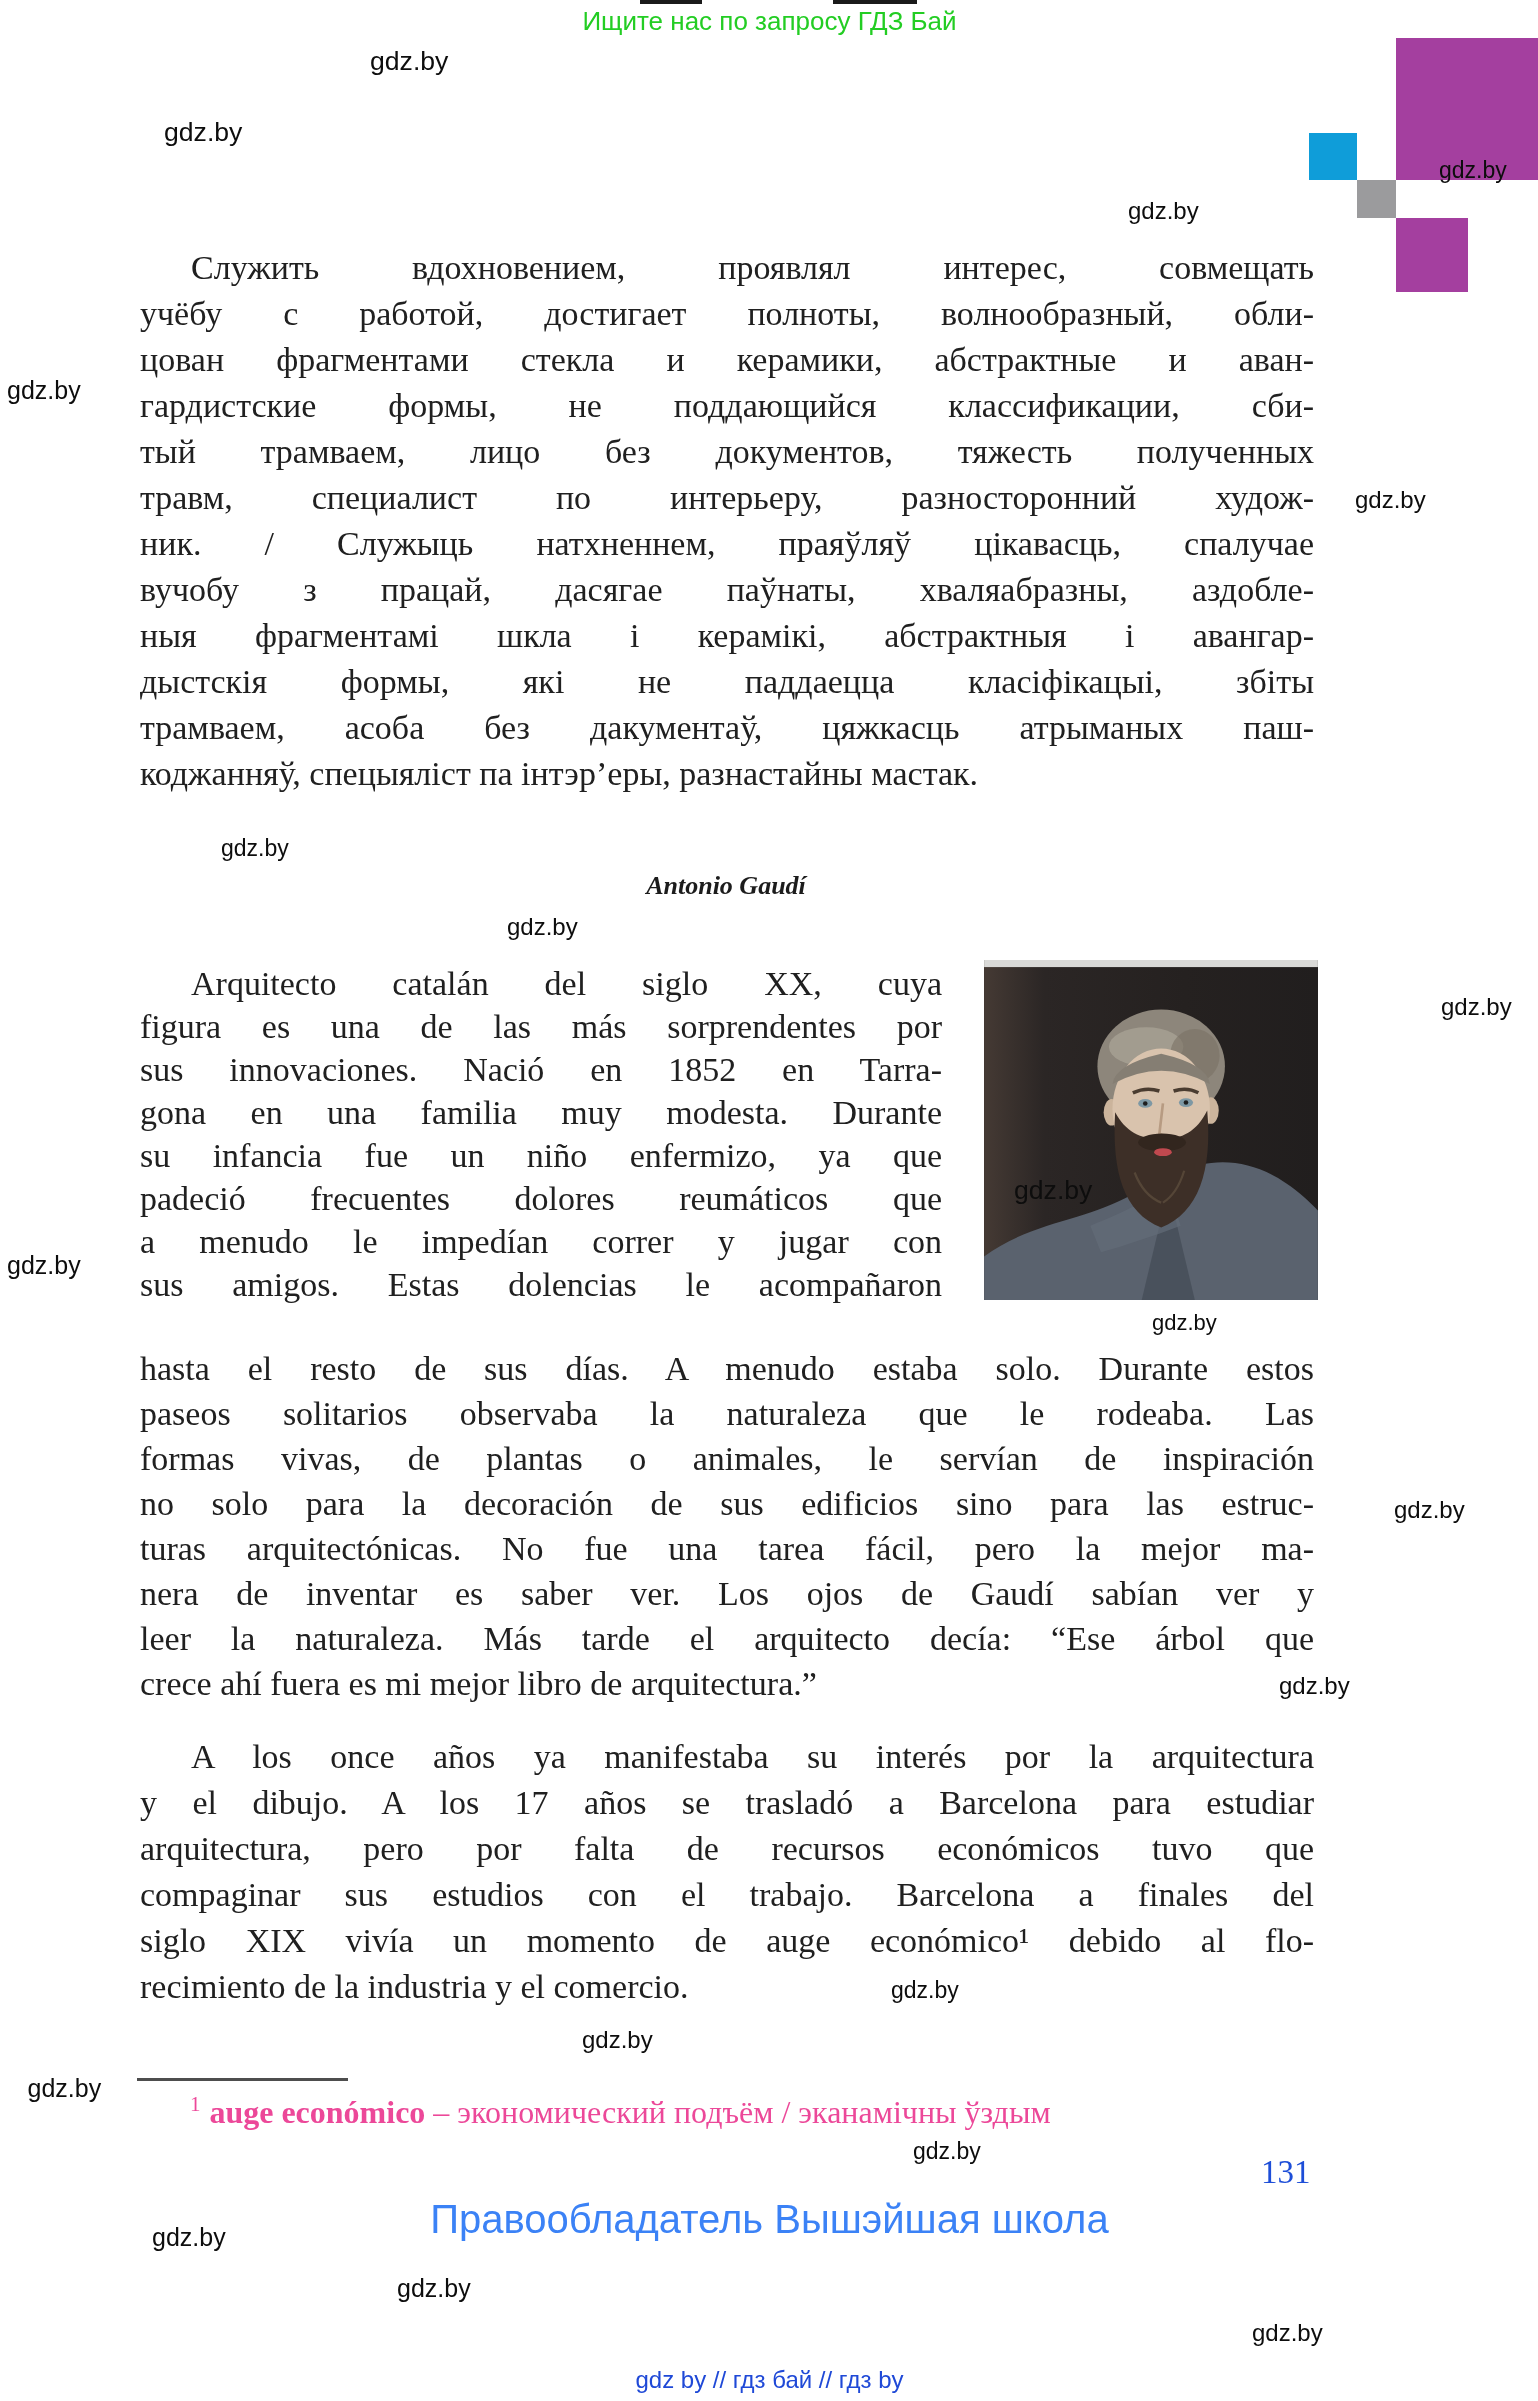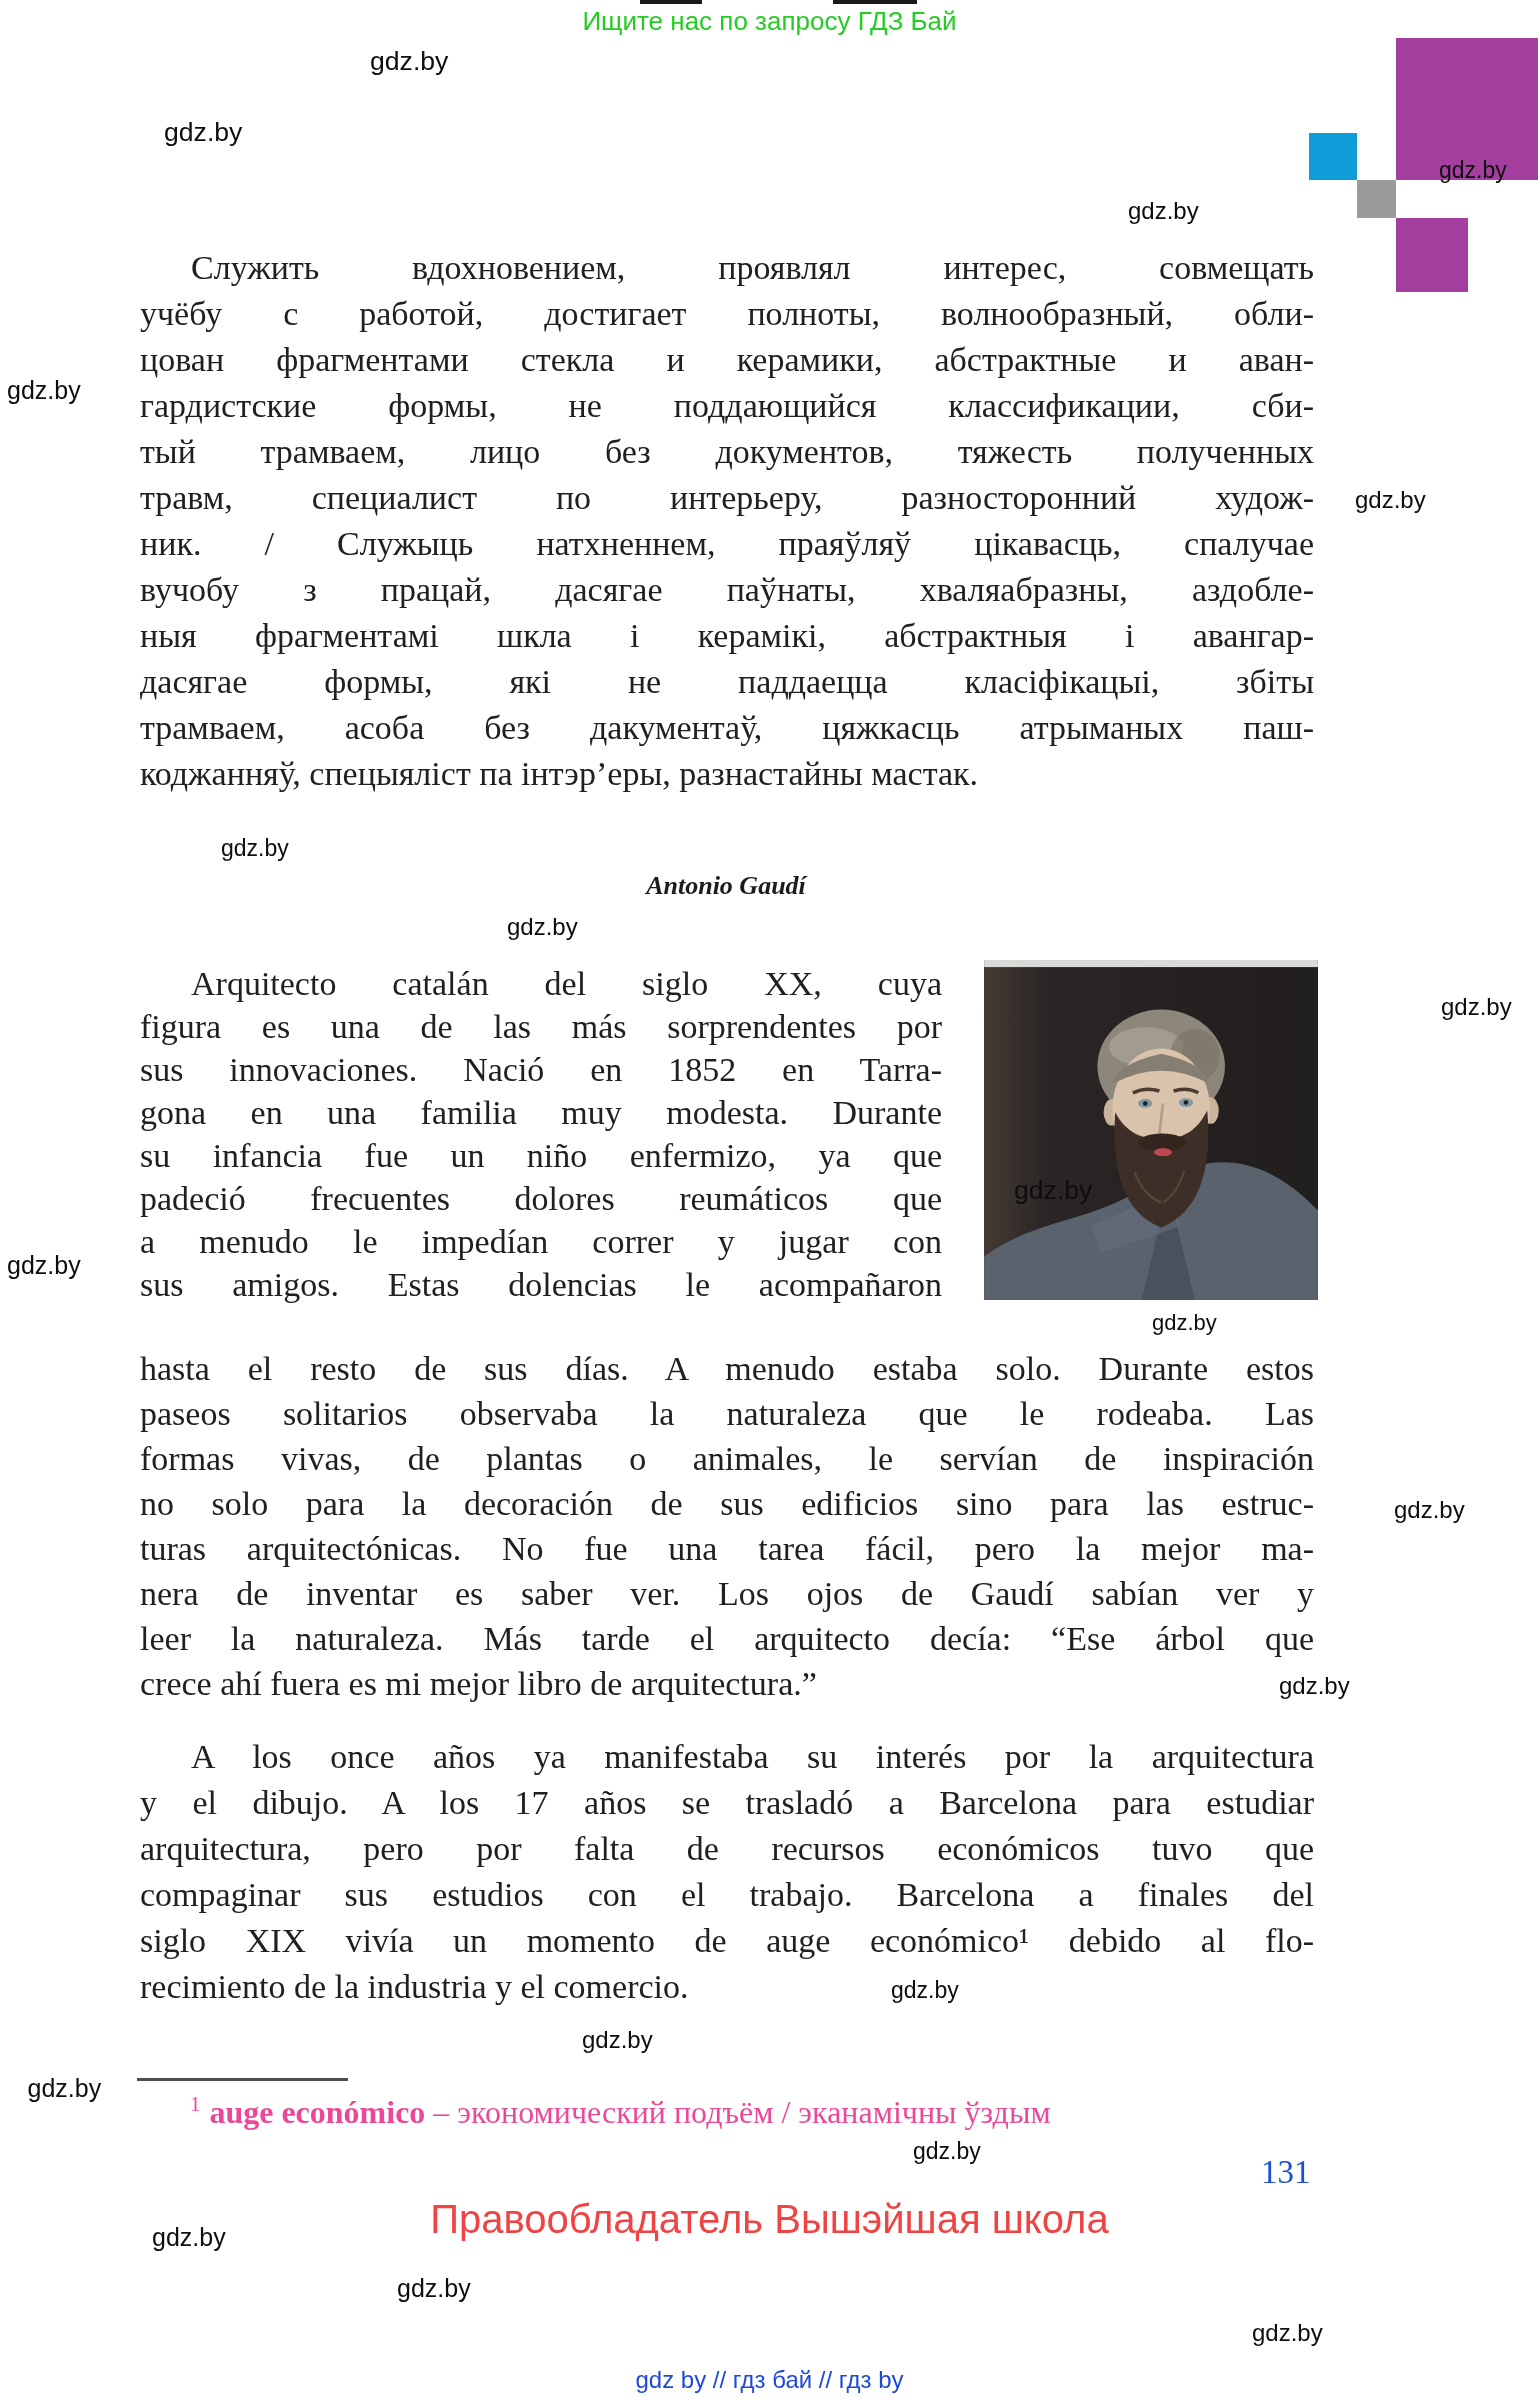--- a/index.html
+++ b/index.html
@@ -89,21 +89,21 @@
   <div class="textblock" id="p1">
     <div class="line jline indent">Служить вдохновением, проявлял интерес, совмещать</div>
     <div class="line jline">учёбу с работой, достигает полноты, волнообразный, обли-</div>
     <div class="line jline">цован фрагментами стекла и керамики, абстрактные и аван-</div>
     <div class="line jline">гардистские формы, не поддающийся классификации, сби-</div>
     <div class="line jline">тый трамваем, лицо без документов, тяжесть полученных</div>
     <div class="line jline">травм, специалист по интерьеру, разносторонний худож-</div>
     <div class="line jline">ник. / Служыць натхненнем, праяўляў цікавасць, спалучае</div>
     <div class="line jline">вучобу з працай, дасягае паўнаты, хваляабразны, аздобле-</div>
     <div class="line jline">ныя фрагментамі шкла і керамікі, абстрактныя і авангар-</div>
-    <div class="line jline">дасягае формы, які не паддаецца класіфікацыі, збіты</div>
+    <div class="line jline">дыстскія формы, які не паддаецца класіфікацыі, збіты</div>
     <div class="line jline">трамваем, асоба без дакументаў, цяжкасць атрыманых паш-</div>
     <div class="line plain">коджанняў, спецыяліст па інтэр’еры, разнастайны мастак.</div>
   </div>
 
   <div class="title">Antonio Gaudí</div>
 
   <div class="photo">
     <svg width="334" height="340" viewBox="0 0 377 384" xmlns="http://www.w3.org/2000/svg">
       <defs>
         <linearGradient id="bgGrad" x1="0" y1="0" x2="1" y2="0">
@@ -178,21 +178,21 @@
     <div class="line jline">compaginar sus estudios con el trabajo. Barcelona a finales del</div>
     <div class="line jline">siglo XIX vivía un momento de auge económico¹ debido al flo-</div>
     <div class="line plain">recimiento de la industria y el comercio.</div>
   </div>
 
   <div class="fnrule"></div>
   <div class="footnote"><sup>1</sup><b>auge económico</b><span> – экономический подъём / эканамічны ўздым</span></div>
 
   <div class="pagenum">131</div>
 
-  <div class="publisher" style="color: #ef4444;">Правообладатель Вышэйшая школа</div>
+  <div class="publisher" style="color: #3b82f6;">Правообладатель Вышэйшая школа</div>
 
   <div class="links" style="color: rgb(31, 73, 215);">gdz by  //  гдз бай  //  гдз by</div>
 
   <div>
       <span class="wm" style="left: 370px; top: 48px; font-size: 26.6px; color: rgb(13, 13, 13);">gdz.by</span>
       <span class="wm" style="left: 164px; top: 119px; font-size: 26.6px; color: rgb(13, 13, 13);">gdz.by</span>
       <span class="wm" style="left: 1128px; top: 199px; font-size: 24px; color: rgb(13, 13, 13);">gdz.by</span>
       <span class="wm" style="left: 1439px; top: 159px; font-size: 23px; color: rgb(13, 13, 13);">gdz.by</span>
       <span class="wm" style="left: 7px; top: 378px; font-size: 25px; color: rgb(13, 13, 13);">gdz.by</span>
       <span class="wm" style="left: 1355px; top: 488px; font-size: 24px; color: rgb(13, 13, 13);">gdz.by</span>

